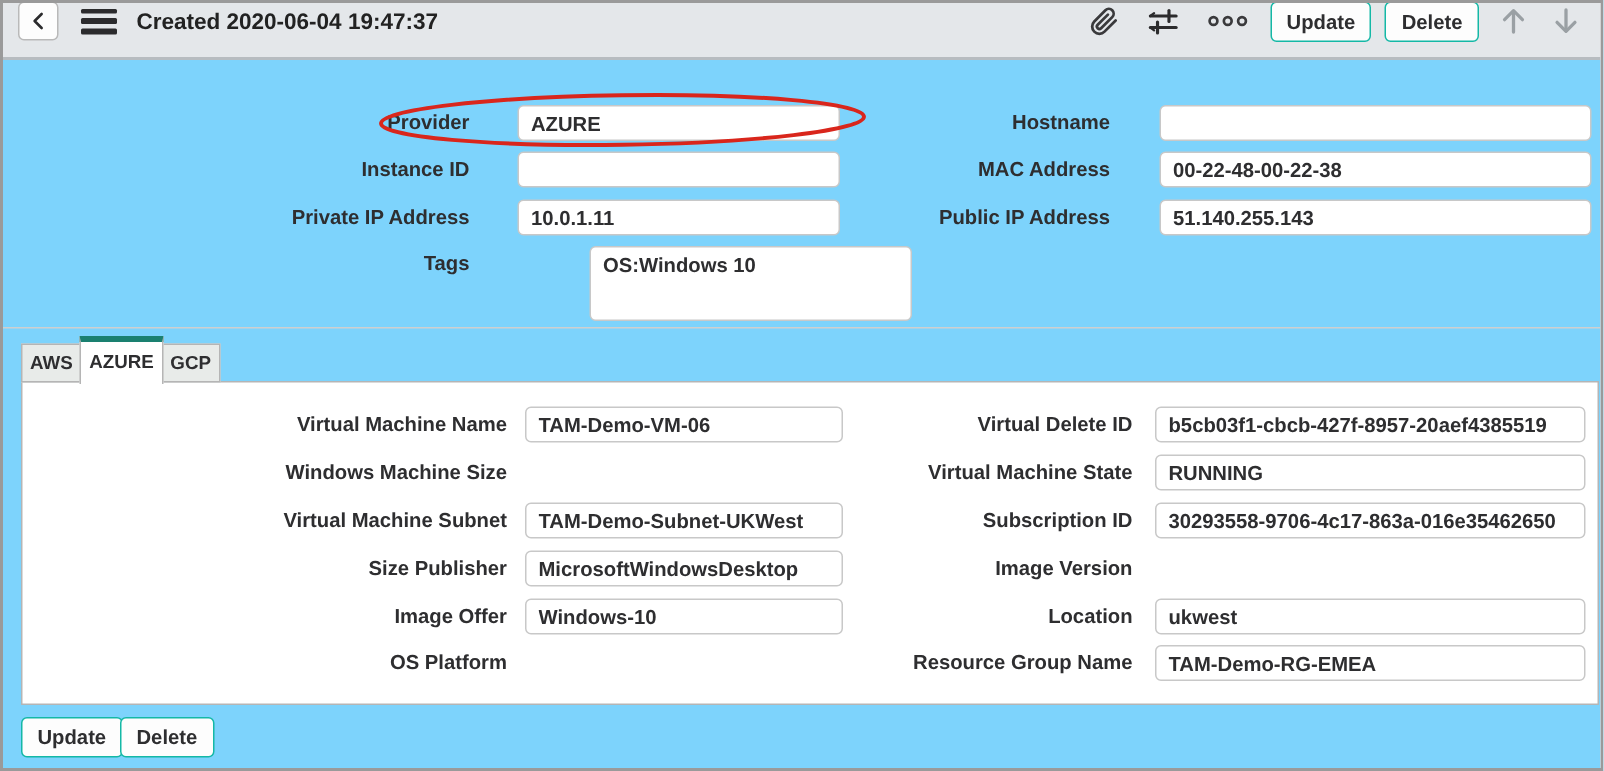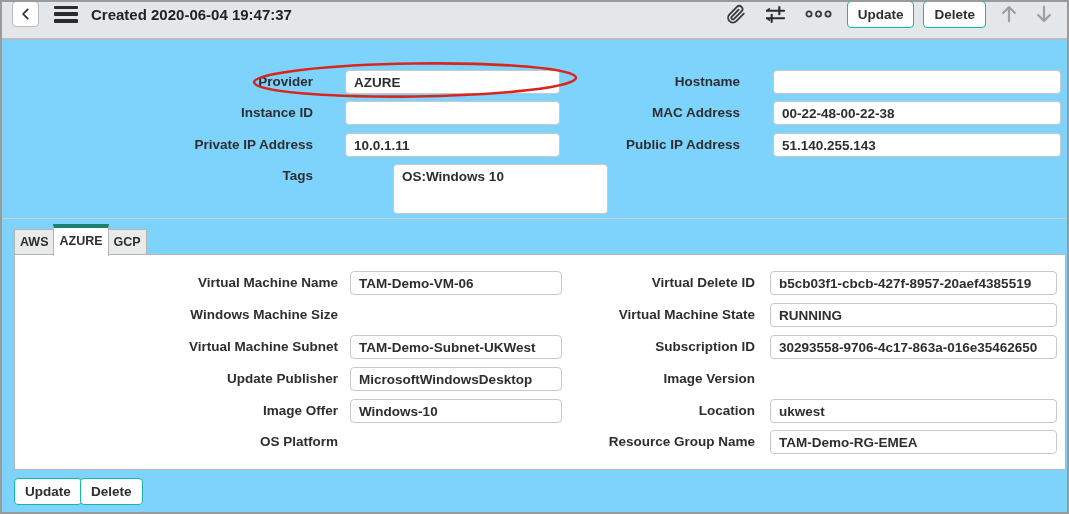--- a/index.html
+++ b/index.html
@@ -177,21 +177,21 @@
     <div class="panel"></div>
 
     <div class="fld-label" style="left:116px; top:231px; width:220px; z-index:2">Virtual Machine Name</div>
     <input class="fld-input" style="left: 348px; top: 231px; width: 212px; z-index: 2;" value="TAM-Demo-VM-06">
 
     <div class="fld-label" style="left:116px; top:263px; width:220px; z-index:2">Windows Machine Size</div>
 
     <div class="fld-label" style="left:116px; top:295px; width:220px; z-index:2">Virtual Machine Subnet</div>
     <input class="fld-input" style="left: 348px; top: 295px; width: 212px; z-index: 2;" value="TAM-Demo-Subnet-UKWest">
 
-    <div class="fld-label" style="left:116px; top:327px; width:220px; z-index:2">Update Publisher</div>
+    <div class="fld-label" style="left:116px; top:327px; width:220px; z-index:2">Size Publisher</div>
     <input class="fld-input" style="left: 348px; top: 327px; width: 212px; z-index: 2;" value="MicrosoftWindowsDesktop">
 
     <div class="fld-label" style="left:116px; top:359px; width:220px; z-index:2">Image Offer</div>
     <input class="fld-input" style="left: 348px; top: 359px; width: 212px; z-index: 2;" value="Windows-10">
 
     <div class="fld-label" style="left:116px; top:390px; width:220px; z-index:2">OS Platform</div>
 
     <div class="fld-label" style="left:533px; top:231px; width:220px; z-index:2">Virtual Delete ID</div>
     <input class="fld-input" style="left: 768px; top: 231px; width: 287px; z-index: 2;" value="b5cb03f1-cbcb-427f-8957-20aef4385519">
 

